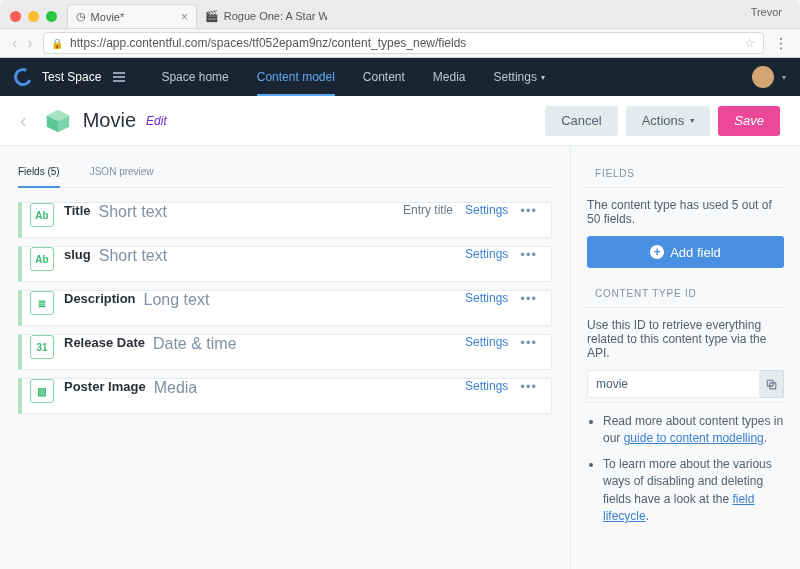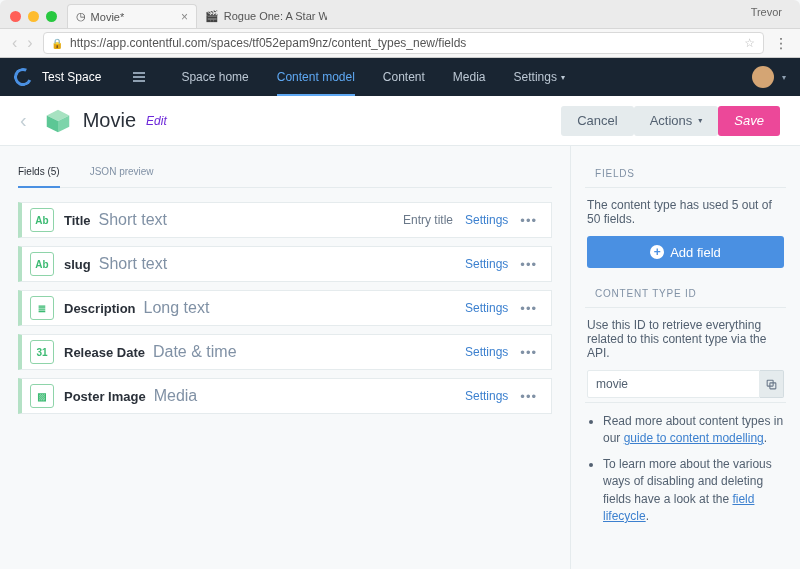--- a/index.html
+++ b/index.html
@@ -22,55 +22,55 @@
   .nav-arrow { color: #888; font-size: 16px; }
   .nav-arrow.disabled { color: #ccc; }
   .url-field { flex: 1; background: #fff; border: 1px solid #d9d9d9; border-radius: 4px; height: 22px; display: flex; align-items: center; padding: 0 8px; font-size: 12px; color: #555; gap: 6px; }
   .lock { color: #2a8c2a; font-size: 10px; }
   .url-star { color: #bbb; margin-left: auto; }
   .menu-dots { color: #666; font-size: 14px; }
 
   
   .app-nav { background: #192532; height: 38px; display: flex; align-items: center; color: #c6d1dc; padding: 0 14px; font-size: 12px; }
   .logo-c { width: 18px; height: 18px; border: 3px solid #4a90e2; border-radius: 50%; border-right-color: transparent; transform: rotate(-20deg); margin-right: 10px; }
-  .space-name { color: #fff; font-weight: 500; margin-right: 32px; text-align: right; }
+  .space-name { color: #fff; font-weight: 500; margin-right: 12px; text-align: right; }
   .hamburger { display: inline-flex; flex-direction: column; gap: 2px; margin-right: 22px; }
   .hamburger div { width: 12px; height: 2px; background: #8fa0b1; }
   .nav-link { padding: 0 14px; height: 38px; display: flex; align-items: center; color: #bcc8d4; position: relative; }
   .nav-link.active { color: #5ea8f3; }
   .nav-link.active::after { content: ""; position: absolute; bottom: 0; left: 14px; right: 14px; height: 2px; background: #5ea8f3; }
   .nav-chev { font-size: 8px; margin-left: 4px; }
   .avatar { width: 22px; height: 22px; border-radius: 50%; background: #d4a574; margin-left: auto; }
   .avatar-wrap { margin-left: auto; display: flex; align-items: center; gap: 4px; }
 
   
   .title-bar { background: #fff; height: 50px; display: flex; align-items: center; padding: 0 20px; border-bottom: 1px solid #e5ebed; }
   .back-chev { color: #c3cfd5; font-size: 20px; margin-right: 16px; }
   .ct-icon { width: 30px; height: 30px; margin-right: 10px; }
   .ct-title { font-size: 20px; font-weight: 500; color: #2a3039; }
   .edit-link { color: #6d28d9; font-size: 12px; margin-left: 10px; font-style: italic; }
-  .title-actions { margin-left: auto; display: flex; }
+  .title-actions { margin-left: auto; display: flex; gap: 8px; }
   .btn { height: 30px; padding: 0 16px; border: none; border-radius: 3px; font-size: 13px; display: inline-flex; align-items: center; cursor: pointer; }
   .btn-default { background: #e5ebed; color: #536171; }
   .btn-save { background: #ec4899; color: #fff; font-style: italic; }
   .btn-chev { font-size: 8px; margin-left: 6px; }
 
   
   .body-row { display: flex; height: calc(569px - 28px - 30px - 38px - 50px); }
   .main-col { flex: 1; padding: 14px 18px; overflow: auto; }
   .side-col { width: 230px; background: #f7f9fa; border-left: 1px solid #e5ebed; padding: 14px 16px; font-size: 12px; color: #536171; overflow: auto; }
 
   
   .inner-tabs { display: flex; gap: 30px; border-bottom: 1px solid #e5ebed; margin-bottom: 14px; position: relative; }
   .inner-tab { padding: 6px 0 10px 0; color: #8091a5; font-size: 10px; position: relative; }
   .inner-tab.active { color: #2a3039; font-weight: 500; }
   .inner-tab.active::after { content: ""; position: absolute; left: 0; right: 0; bottom: -1px; height: 2px; background: #4a90e2; }
 
   
-  .field-row { background: #fff; border: 1px solid #e5ebed; border-left: 4px solid #b4e1c5; height: 36px; display: flex; align-items: center; padding: 0 10px 0 8px; margin-bottom: 8px; }
+  .field-row { background: #fff; border: 1px solid #e5ebed; border-left: 4px solid #b4e1c5; height: 36px; display: flex; padding: 0 10px 0 8px; margin-bottom: 8px; }
   .field-type-icon { width: 24px; height: 24px; border: 1px solid #8ed4a9; border-radius: 3px; display: flex; align-items: center; justify-content: center; color: #3cba72; font-size: 10px; font-weight: 600; margin-right: 10px; }
   .field-name { font-weight: 600; color: #2a3039; margin-right: 8px; }
   .field-type { color: #8091a5; font-size: 16px; }
   .entry-title { margin-left: auto; color: #6a7889; font-size: 12px; margin-right: 12px; }
   .settings-link { color: #3c80cf; font-size: 12px; margin-right: 8px; margin-left: auto; }
   .row-dots { color: #8091a5; cursor: pointer; padding: 0 4px; letter-spacing: 1px; }
   .has-et .settings-link { margin-left: 0; }
 
   
   .side-heading { font-size: 10px; letter-spacing: .08em; color: #8091a5; text-transform: uppercase; margin: 8px 0 8px 8px; }

